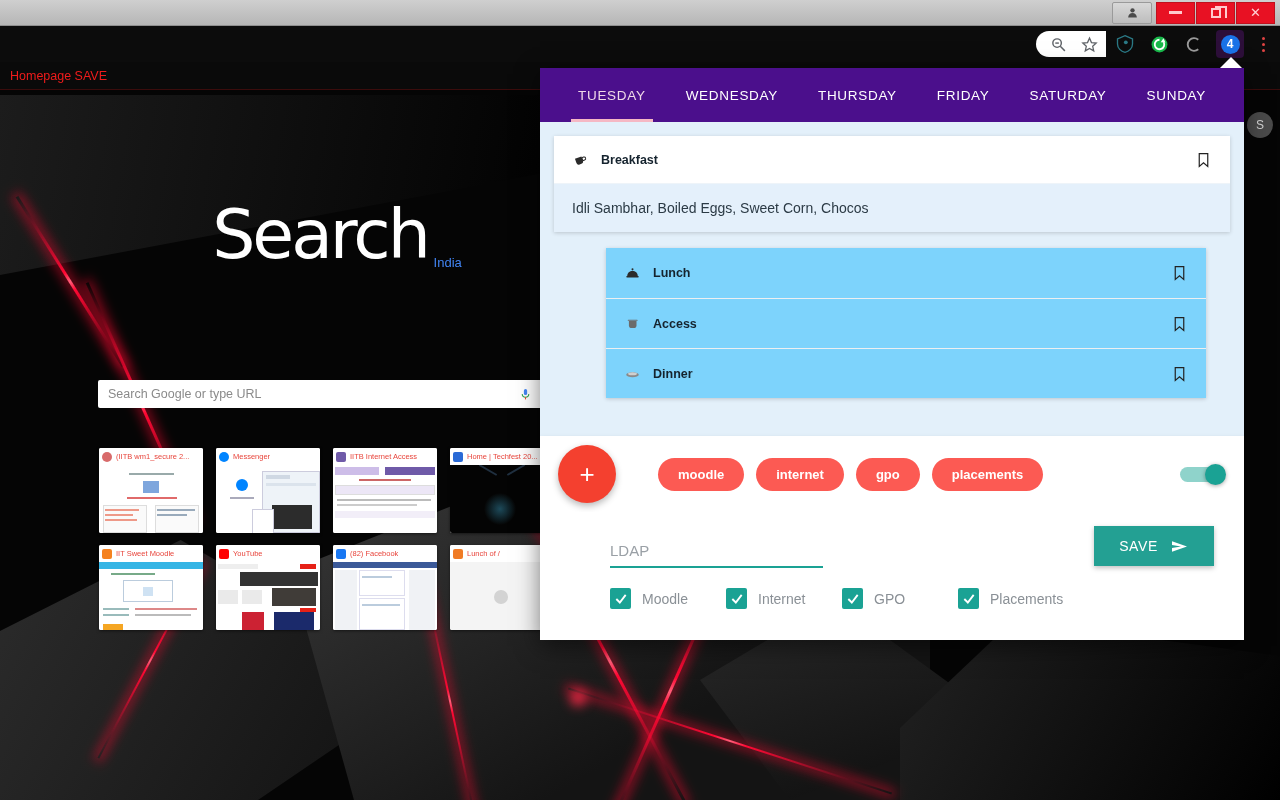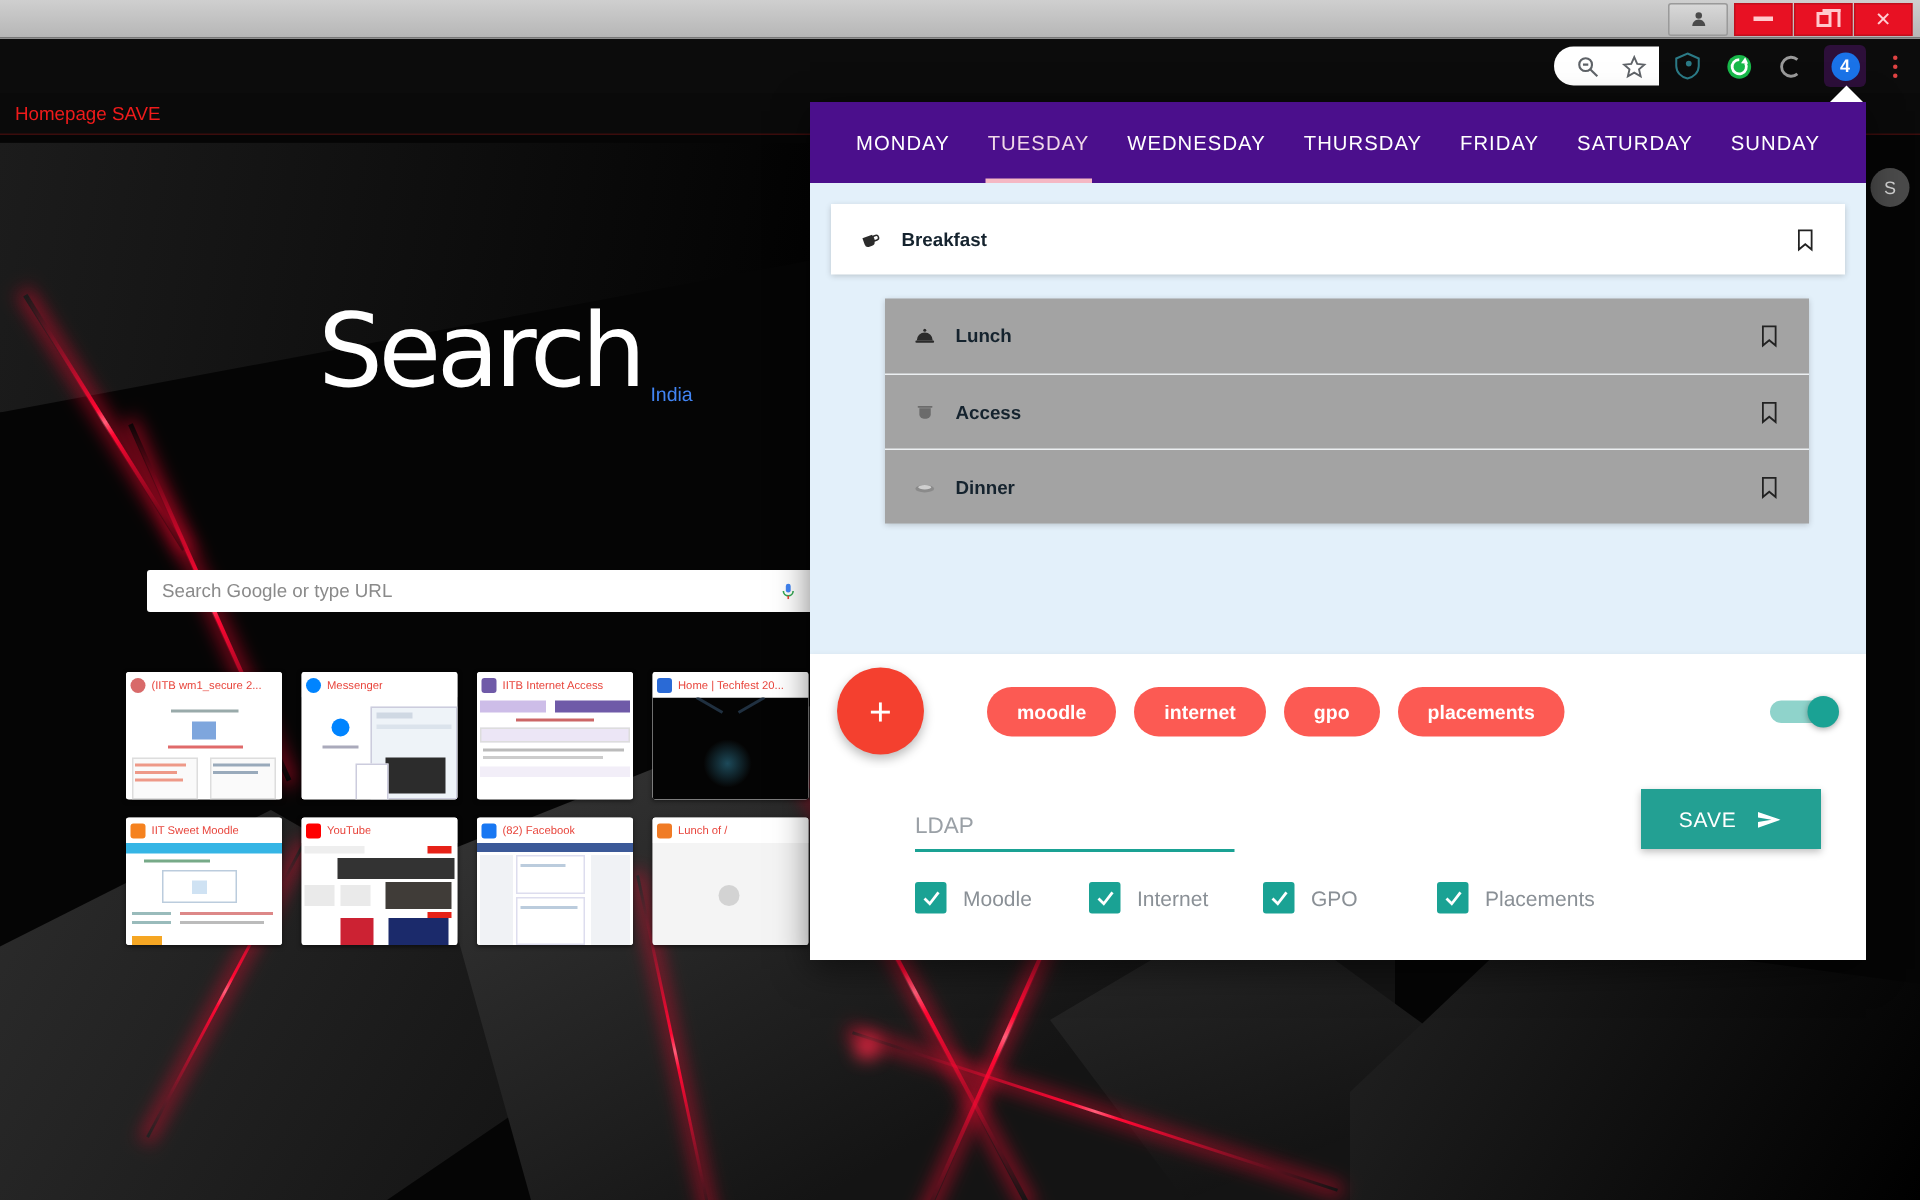--- a/index.html
+++ b/index.html
@@ -142,21 +142,21 @@
   }
   .fakebar {
     position:absolute; left: 98px; top: 290px; width: 444px; height: 28px;
     background:#fff; border-radius: 2px;
     display:flex; align-items:center; padding: 0 10px;
     justify-content: space-between;
   }
   .fakebar span { color:#8a8a8a; font-size: 12.5px; }
   .mic { width: 13px; height: 17px; }
 
-  .tiles { position:absolute; left: 84px; top: 358px; width: 470px; }
+  .tiles { position:absolute; left: 99px; top: 358px; width: 470px; }
   .tile-row { display:flex; gap: 13px; margin-bottom: 12px; }
   .tile {
     width: 104px; height: 85px; background:#fff; border-radius: 2px;
     overflow:hidden; box-shadow: 0 1px 3px rgba(0,0,0,.5);
     display:flex; flex-direction:column;
   }
   .tile-head {
     height: 17px; display:flex; align-items:center; gap:4px; padding: 0 3px;
     background:#fff; flex: 0 0 auto;
   }
@@ -214,22 +214,22 @@
     padding: 0 18px; gap: 12px; cursor:pointer;
   }
   .meal-name { font-size: 12.5px; color:#15232e; font-weight: bold; flex:1 1 auto; }
   .meal-icon { width: 17px; height: 17px; display:flex; align-items:center; justify-content:center; }
   .bm-ico { width: 17px; height: 20px; }
   .meal-detail {
     background:#e4f0fb; padding: 16px 18px; font-size: 14px; color:#2b3a45;
     border-top: 1px solid #eef4f9;
   }
   .group-card {
-    margin: 16px 24px 0 36px;
-    background:#a3a3a3; box-shadow: 0 1px 4px rgba(0,0,0,.18);
+    margin: 16px 24px 0 52px;
+    background:#7dd3fc; box-shadow: 0 1px 4px rgba(0,0,0,.18);
   }
   .group-card .meal-row + .meal-row { border-top: 1px solid #eceff1; }
   .group-card .meal-row { height: 50px; }
 
   
   .chips-strip {
     position:absolute; left:0; top: 368px; width: 704px; height: 76px;
     background:#fff; display:flex; align-items:center;
     padding: 0 18px; gap: 12px;
     box-shadow: 0 2px 5px rgba(0,0,0,.12);
@@ -545,23 +545,20 @@
 
   <div class="avatar">
     <span>S</span>
   </div>
 
   <div class="pointer"></div>
 
   <div class="popup">
 
     <div class="days">
-      <div class="day">
-          <span>MONDAY</span>
-        </div>
       <div class="day active">
           <span>TUESDAY</span>
         </div>
       <div class="day">
           <span>WEDNESDAY</span>
         </div>
       <div class="day">
           <span>THURSDAY</span>
         </div>
       <div class="day">
@@ -583,20 +580,21 @@
             <svg viewBox="0 0 24 24" width="15" height="15" fill="#2b2b2b" transform="rotate(-20)">
               <path d="M4 8h11v7a4 4 0 0 1-4 4H8a4 4 0 0 1-4-4z"></path>
               <path d="M15 10h3a2.5 2.5 0 0 1 0 5h-3z" fill="none" stroke="#2b2b2b" stroke-width="1.6"></path>
             </svg>
           </span>
           <span class="meal-name">Breakfast</span>
           <svg class="bm-ico" viewBox="0 0 24 24" fill="none" stroke="#222" stroke-width="1.7">
             <path d="M6 3h12v18l-6-5-6 5z"></path>
           </svg>
         </div>
+        <div class="meal-detail">Idli Sambhar, Boiled Eggs, Sweet Corn, Chocos</div>
       </div>
 
       <div class="group-card">
         <div class="meal-row">
           <span class="meal-icon">
             <svg viewBox="0 0 24 24" width="15" height="15" fill="#2b2b2b">
               <rect x="2" y="16" width="20" height="2.4" rx="1.2"></rect>
               <path d="M3.5 16a8.5 8.5 0 0 1 17 0z"></path>
               <circle cx="12" cy="5" r="1.6"></circle>
             </svg>

